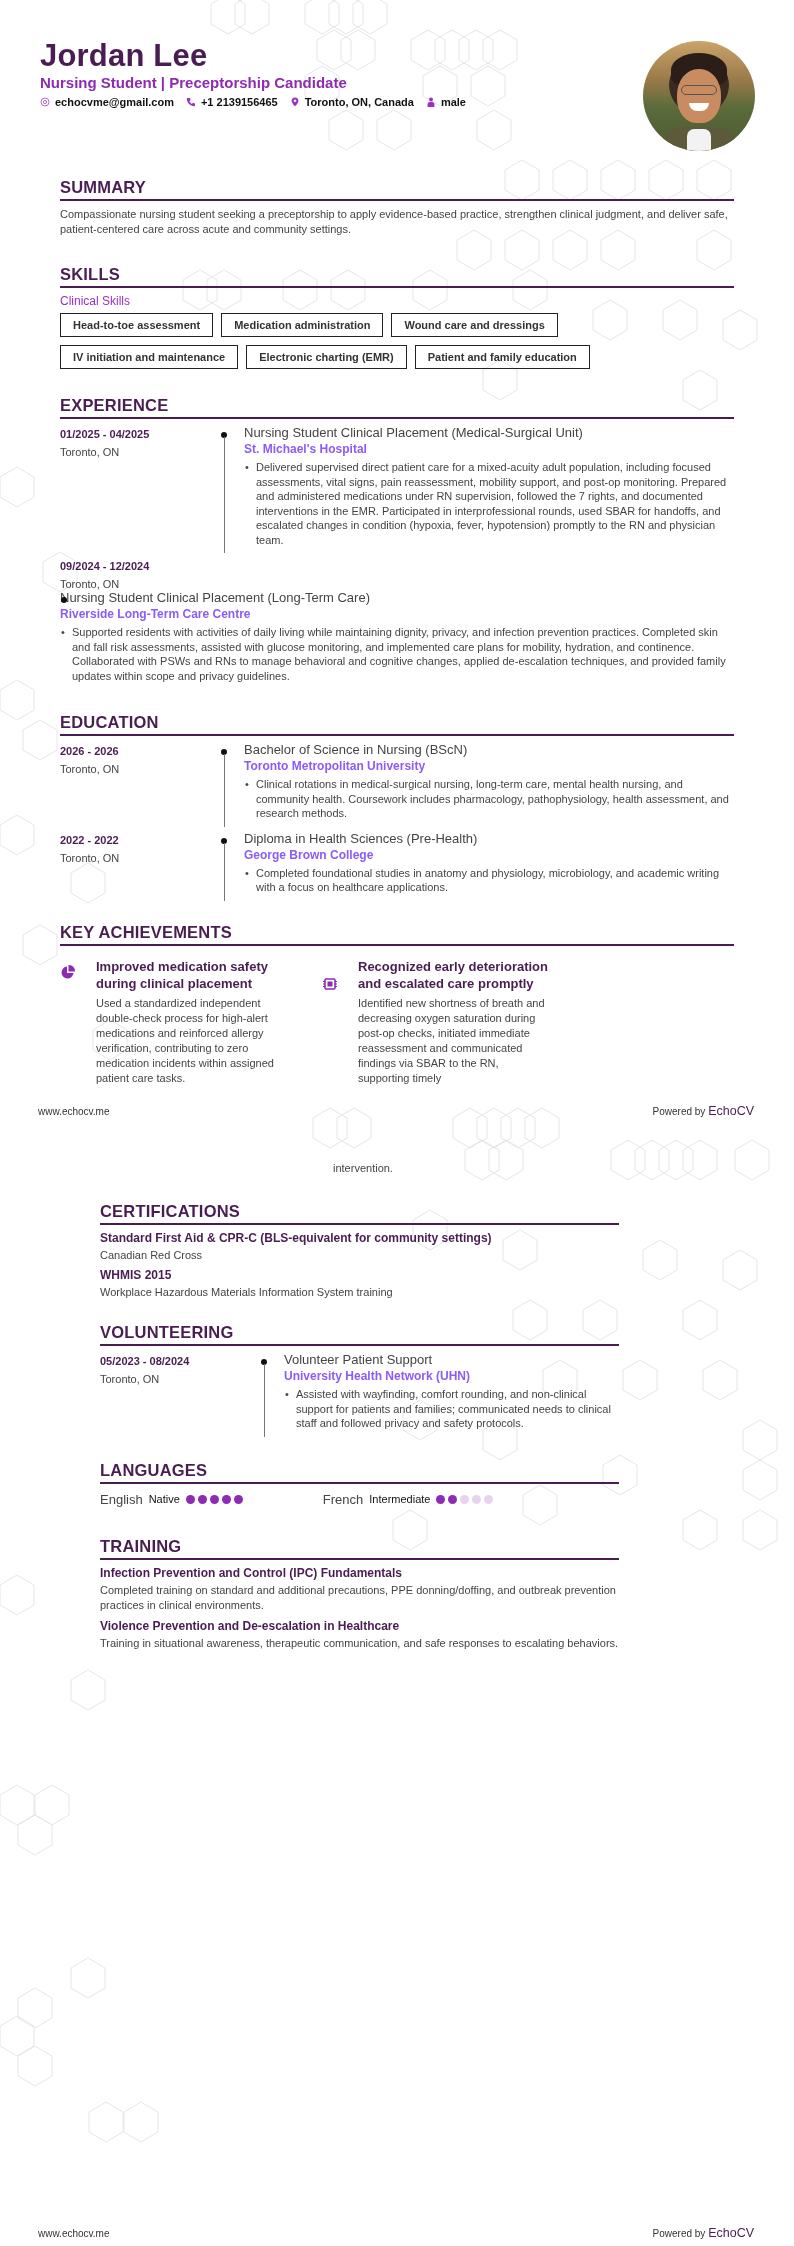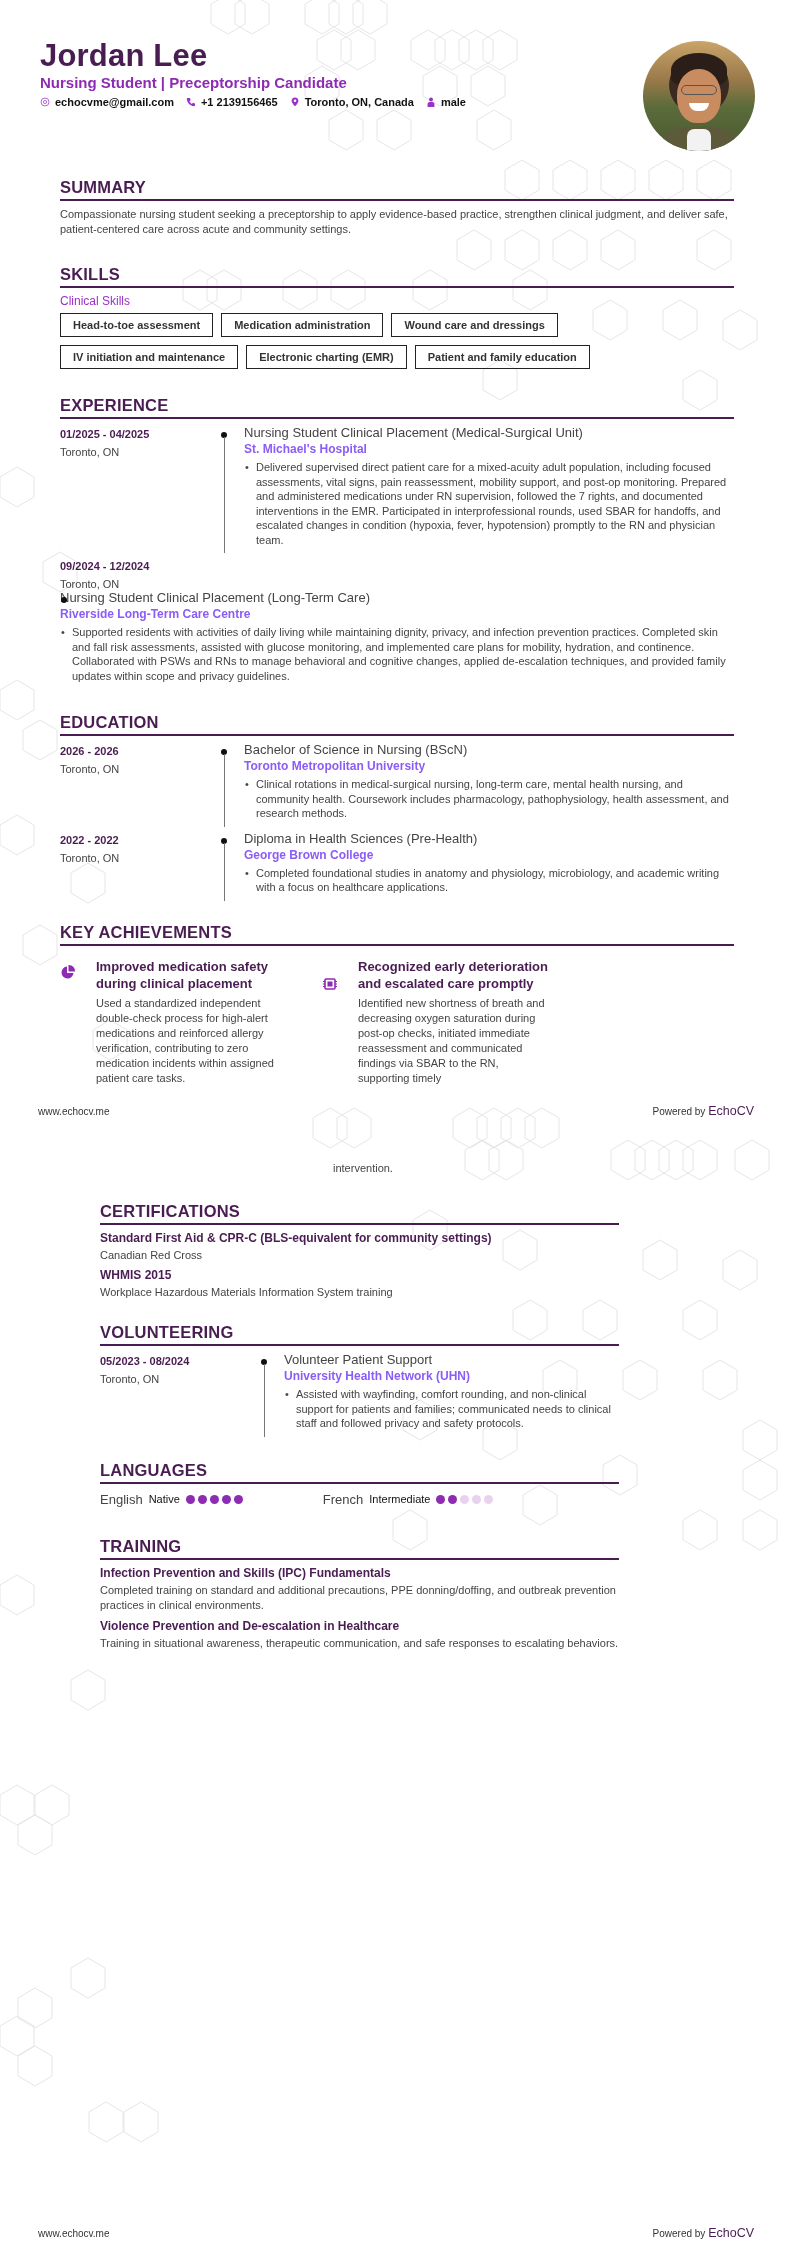--- a/index.html
+++ b/index.html
@@ -423,21 +423,21 @@
             <span class="dot off"></span>
             <span class="dot off"></span>
             <span class="dot off"></span>
         </span>
       </div>
     </div>
   </div>
 
   <div class="section" style="margin-top:30px;">
     <div class="sec-title">TRAINING</div>
-    <div class="tr-name">Infection Prevention and Skills (IPC) Fundamentals</div>
+    <div class="tr-name">Infection Prevention and Control (IPC) Fundamentals</div>
     <div class="tr-desc">Completed training on standard and additional precautions, PPE donning/doffing, and outbreak prevention practices in clinical environments.</div>
     <div class="tr-name">Violence Prevention and De-escalation in Healthcare</div>
     <div class="tr-desc">Training in situational awareness, therapeutic communication, and safe responses to escalating behaviors.</div>
   </div>
 </div>
 
 <div class="footer" style="top:2226px;">
   <span>www.echocv.me</span>
   <span><span>Powered by</span> <span class="brand">EchoCV</span></span>
 </div>

